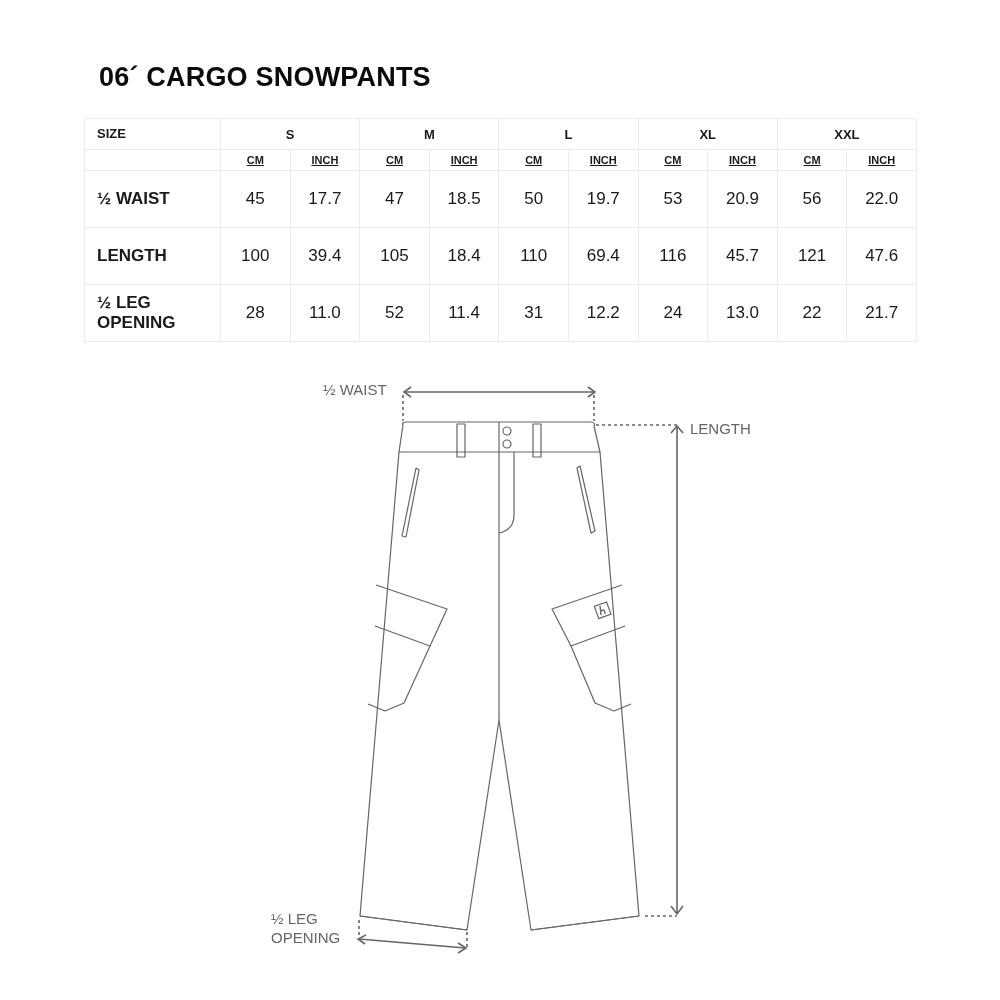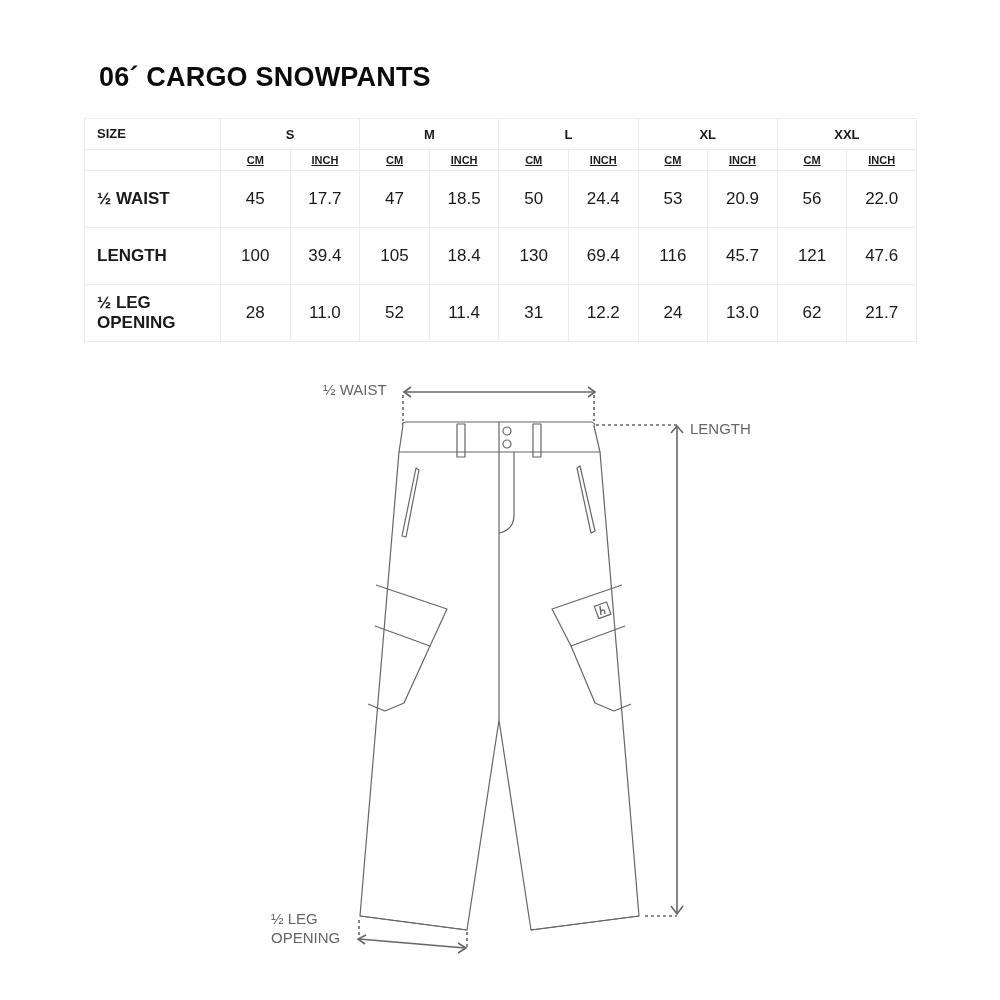--- a/index.html
+++ b/index.html
@@ -57,53 +57,53 @@
     <th>CM</th>
     <th>INCH</th>
   </tr>
   <tr class="r-data">
     <th class="rowhead">½ WAIST</th>
     <td>45</td>
     <td>17.7</td>
     <td>47</td>
     <td>18.5</td>
     <td>50</td>
-    <td>24.4</td>
+    <td>19.7</td>
     <td>53</td>
     <td>20.9</td>
     <td>56</td>
     <td>22.0</td>
   </tr>
   <tr class="r-data">
     <th class="rowhead">LENGTH</th>
     <td>100</td>
     <td>39.4</td>
     <td>105</td>
     <td>18.4</td>
-    <td>130</td>
+    <td>110</td>
     <td>69.4</td>
     <td>116</td>
     <td>45.7</td>
     <td>121</td>
     <td>47.6</td>
   </tr>
   <tr class="r-data">
     <th class="rowhead">
       <div>½ LEG</div>
       <div>OPENING</div>
     </th>
     <td>28</td>
     <td>11.0</td>
     <td>52</td>
     <td>11.4</td>
     <td>31</td>
     <td>12.2</td>
     <td>24</td>
     <td>13.0</td>
-    <td>62</td>
+    <td>22</td>
     <td>21.7</td>
   </tr>
 </tbody>
   </table>
 
 <div class="diagram">
   <svg width="1000" height="640" viewBox="0 360 1000 640">
     <g fill="none" stroke="#666" stroke-width="1.2" stroke-linejoin="round">
 
       <path d="M403,425 Q401,423 406,422 L591,422 Q596,423 594,426 L600,452 L399,452 Z"></path>

